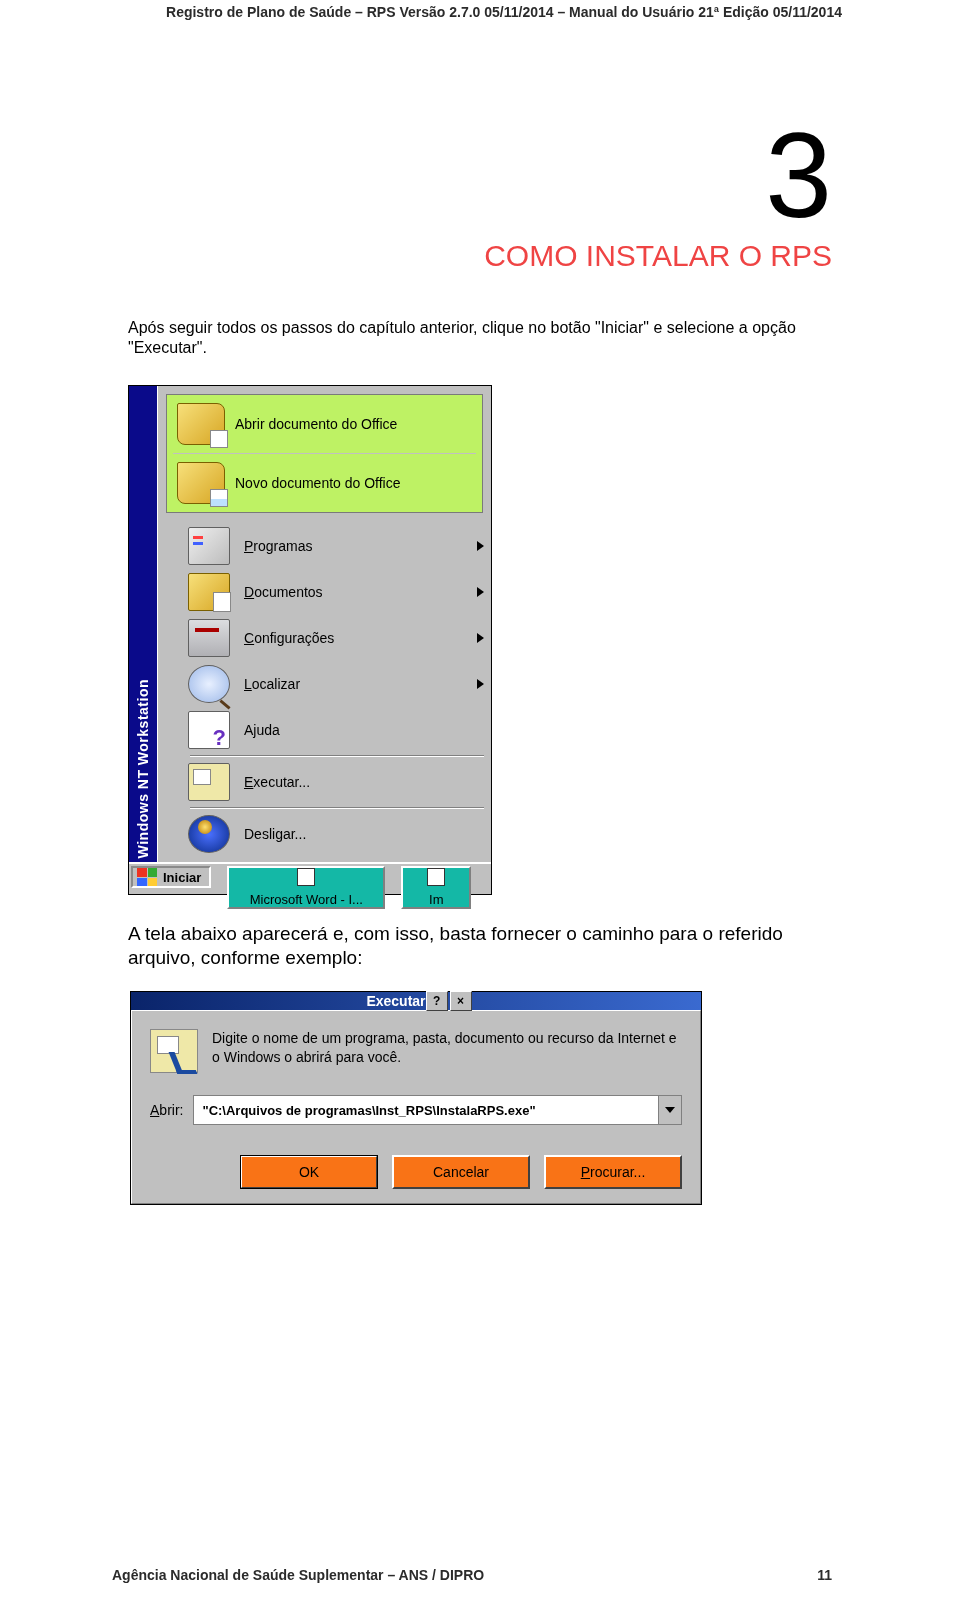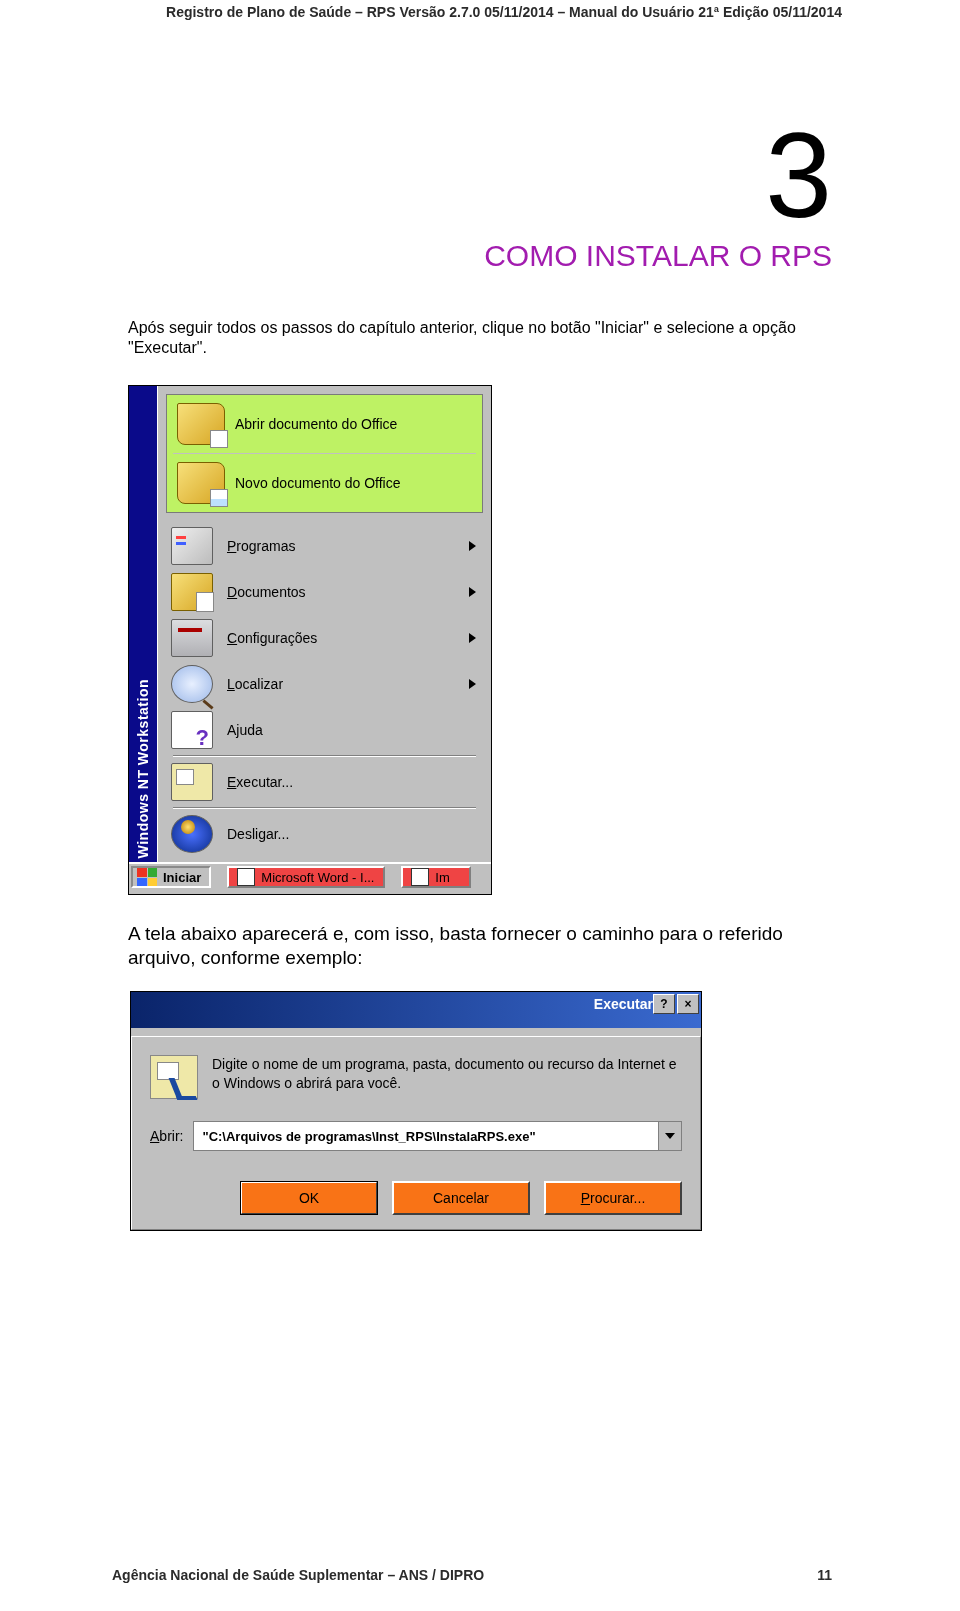--- a/index.html
+++ b/index.html
@@ -35,21 +35,21 @@
     width: 420px;
   }
   .chapter-number {
     font-size: 120px;
     line-height: 1;
     color: #000;
     font-weight: normal;
   }
   .chapter-title {
     font-size: 30px;
-    color: #a21caf;
+    color: #ef4444;
     margin-top: 4px;
   }
 
   
   .para-1 {
     position: absolute;
     top: 318px;
     left: 128px;
     right: 128px;
     font-size: 16px;
@@ -134,21 +134,21 @@
     content:"";
     position:absolute; right:-4px; bottom:-4px;
     width:16px; height:16px;
     background:#fff;
     border:1px solid #888;
   }
   .office-icon.doc::after{
     background: linear-gradient(180deg,#fff 0%,#fff 55%,#bde1ff 55%,#bde1ff 100%);
   }
 
-  .menu-list { flex: 1; padding: 2px 9px; }
+  .menu-list { flex: 1; padding: 2px 1px; margin-left: 25px; }
   .menu-row {
     display: grid;
     grid-template-columns: 48px 1fr 14px;
     align-items: center;
     height: 46px;
     padding: 0 6px 0 4px;
     font-size: 14px;
     color: #000;
     gap: 8px;
   }
@@ -211,67 +211,67 @@
   }
   .start-logo{
     width:20px; height:18px;
     display:grid; grid-template-columns:1fr 1fr; grid-template-rows:1fr 1fr; gap:1px;
   }
   .sl-a{ background:#e32; } .sl-b{ background:#3a3; }
   .sl-c{ background:#36f; } .sl-d{ background:#fc3; }
   .task-btn{
     display:flex; align-items:center; gap:6px; padding:0 8px;
     font-size:13px;
-    background:#ef4444;
+    background:#14b8a6;
     border-top:2px solid #ffffff;
     border-left:2px solid #ffffff;
     border-right:2px solid #808080;
     border-bottom:2px solid #808080;
     min-width: 138px;
+    flex-direction: column;
   }
   .task-btn .ti{ width:16px; height:16px; background:#fff; border:1px solid #333;}
 
   
   .rundialog {
     position: absolute;
     top: 991px;
     left: 130px;
     width: 570px;
     background: #c0c0c0;
     border: 1px solid #000;
     font-family: "Tahoma","MS Sans Serif",Arial,sans-serif;
     font-size: 14px;
     color:#000;
   }
   .rd-title {
     background: linear-gradient(90deg,#0a246a 0%,#3a6ad0 100%);
     color:#fff;
-    height:24px;
-    display:flex; align-items:center; justify-content:flex-end;
-    padding: 0 2px 12px 8px;
+    height:18px;
+    display:flex; align-items:center; justify-content:center;
+    padding: 0 2px 0 8px;
     font-weight:bold;
   }
   .rd-title-btns{ display:flex; gap:2px; }
   .rd-tbtn{
     width:20px; height:18px;
     background:#c0c0c0;
     border-top:1px solid #fff;
     border-left:1px solid #fff;
     border-right:1px solid #404040;
     border-bottom:1px solid #404040;
     display:flex; align-items:center; justify-content:center;
     font-weight:bold; font-size:12px; color:#000;
   }
   .rd-body{
     border-top:1px solid #ffffff;
     border-left:1px solid #ffffff;
     border-right:1px solid #808080;
     border-bottom:1px solid #808080;
     padding: 18px 18px 14px 18px;
-    margin-top: 8px;
   }
   .rd-row1{ display:flex; gap:14px; }
   .rd-icon{
     width:46px; height:42px;
     background:#efe8a8;
     border:1px solid #888;
     position:relative; flex-shrink:0;
   }
   .rd-icon::before{
     content:"";

